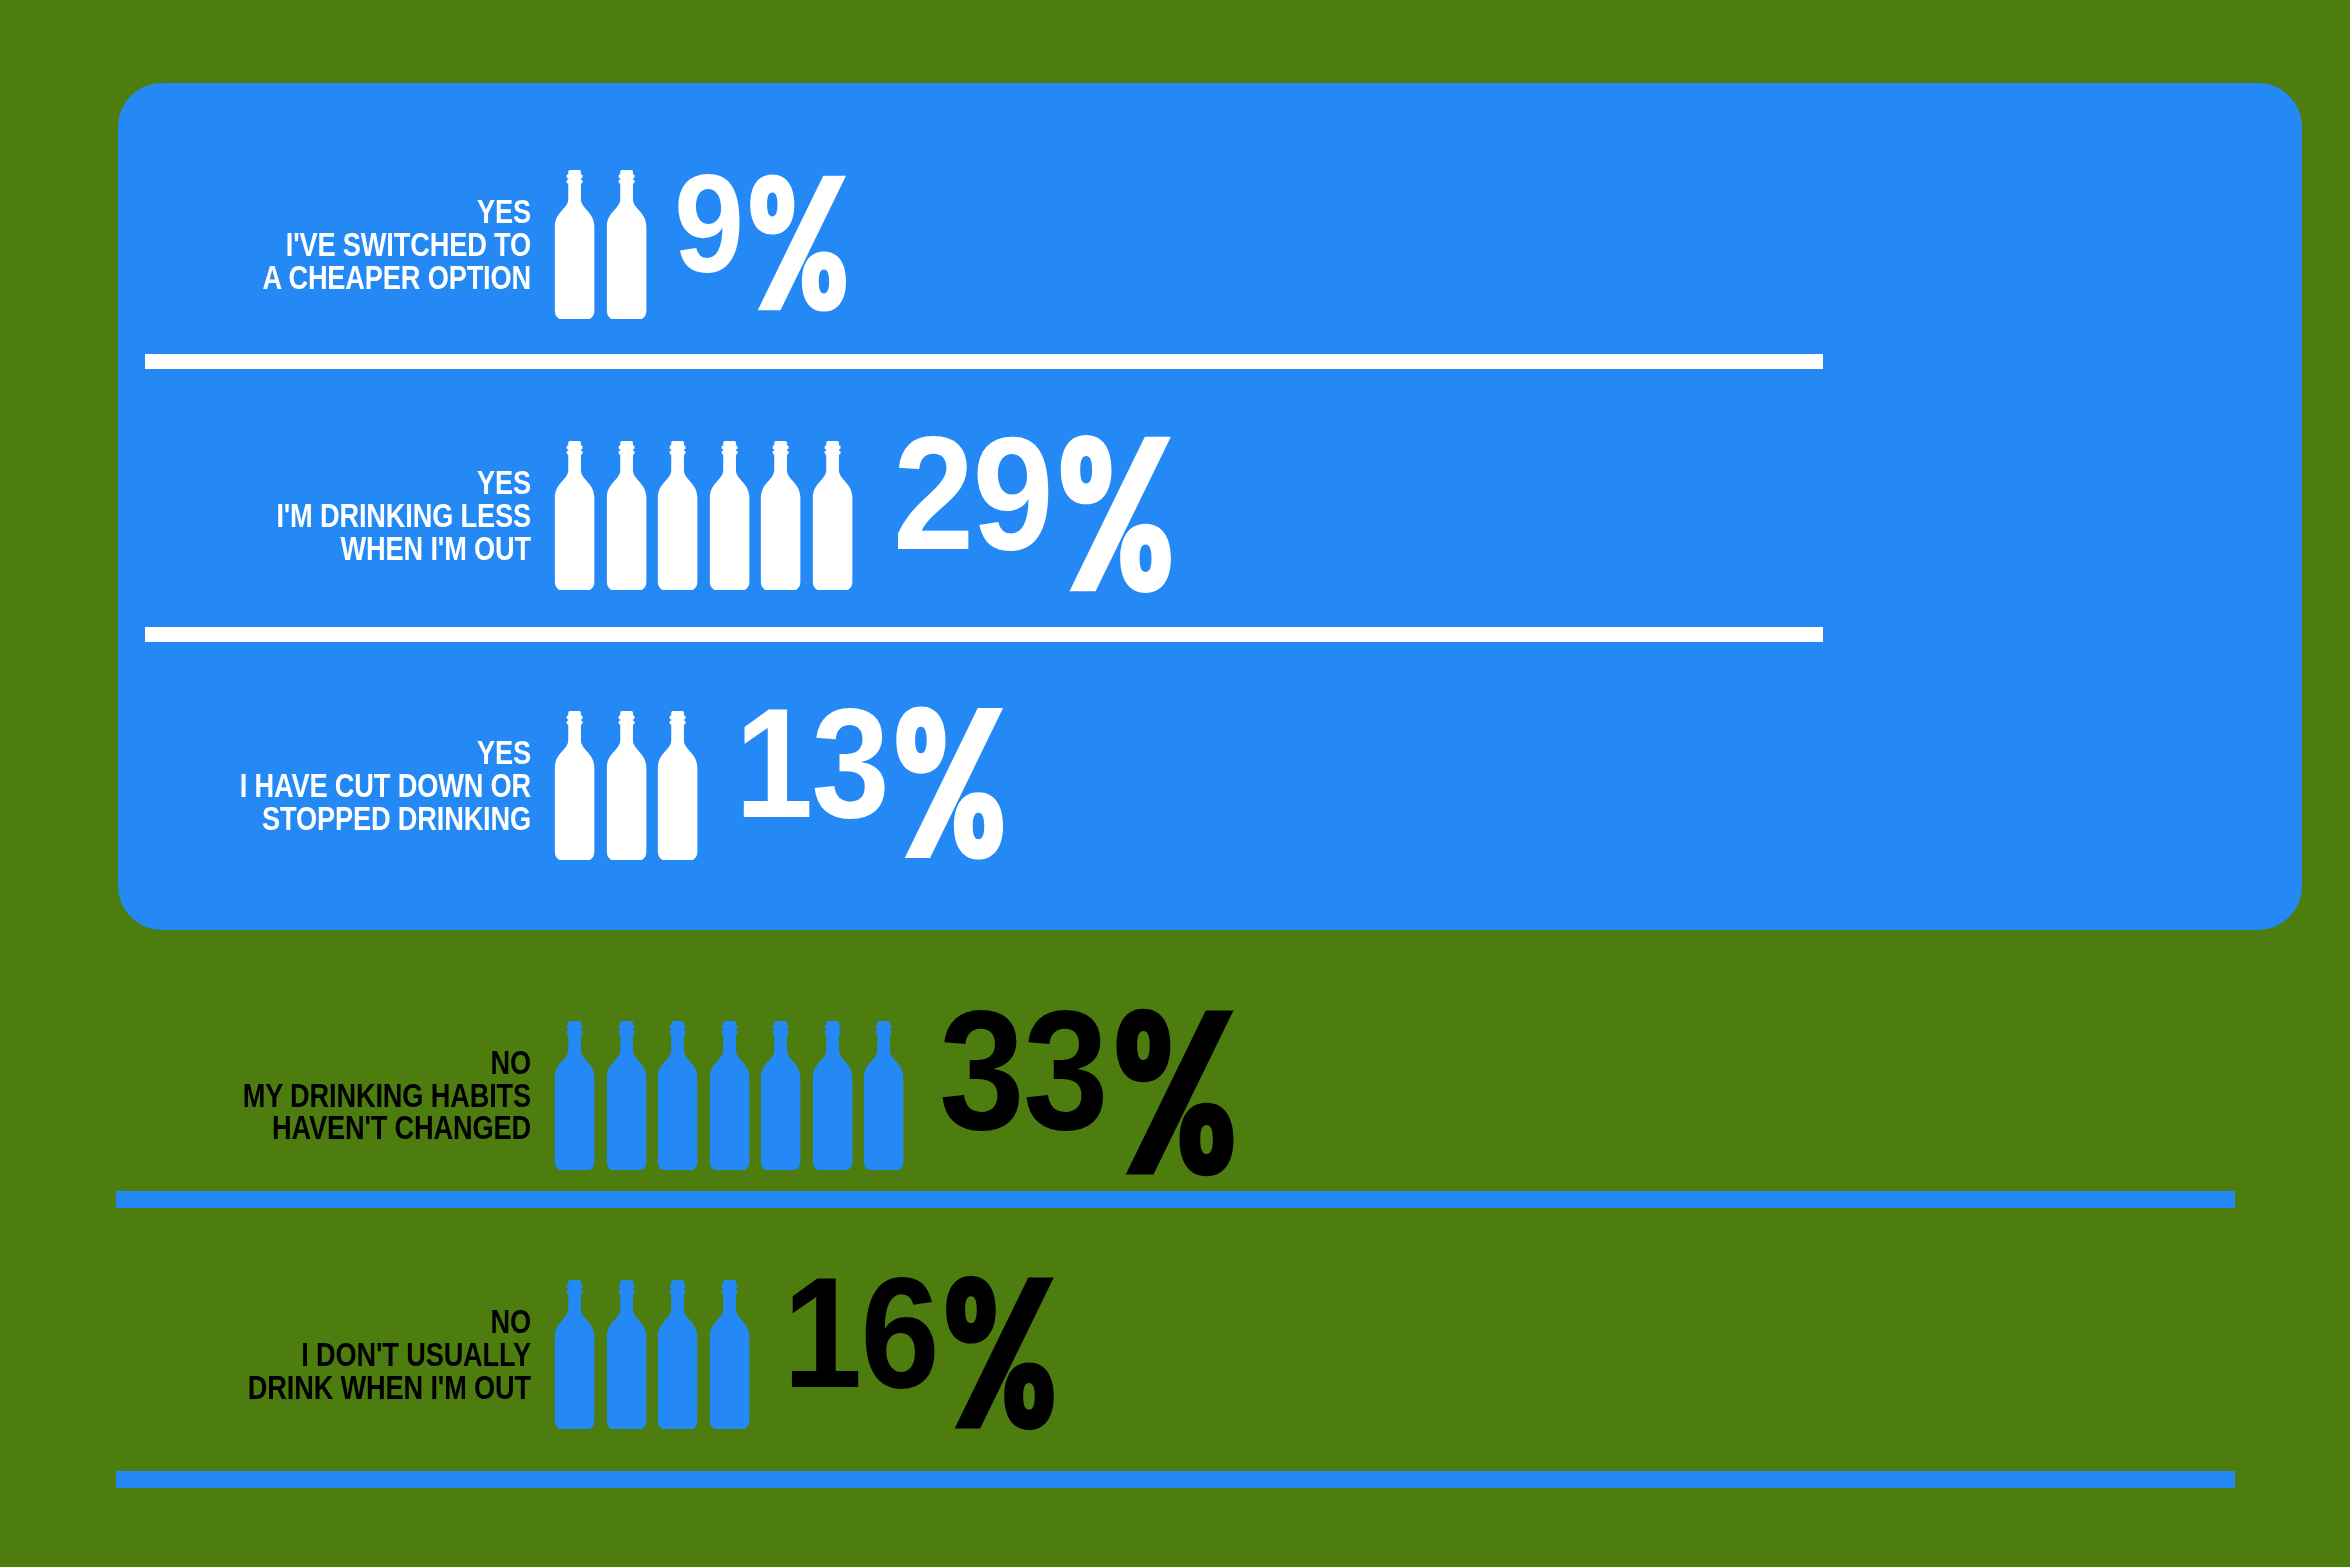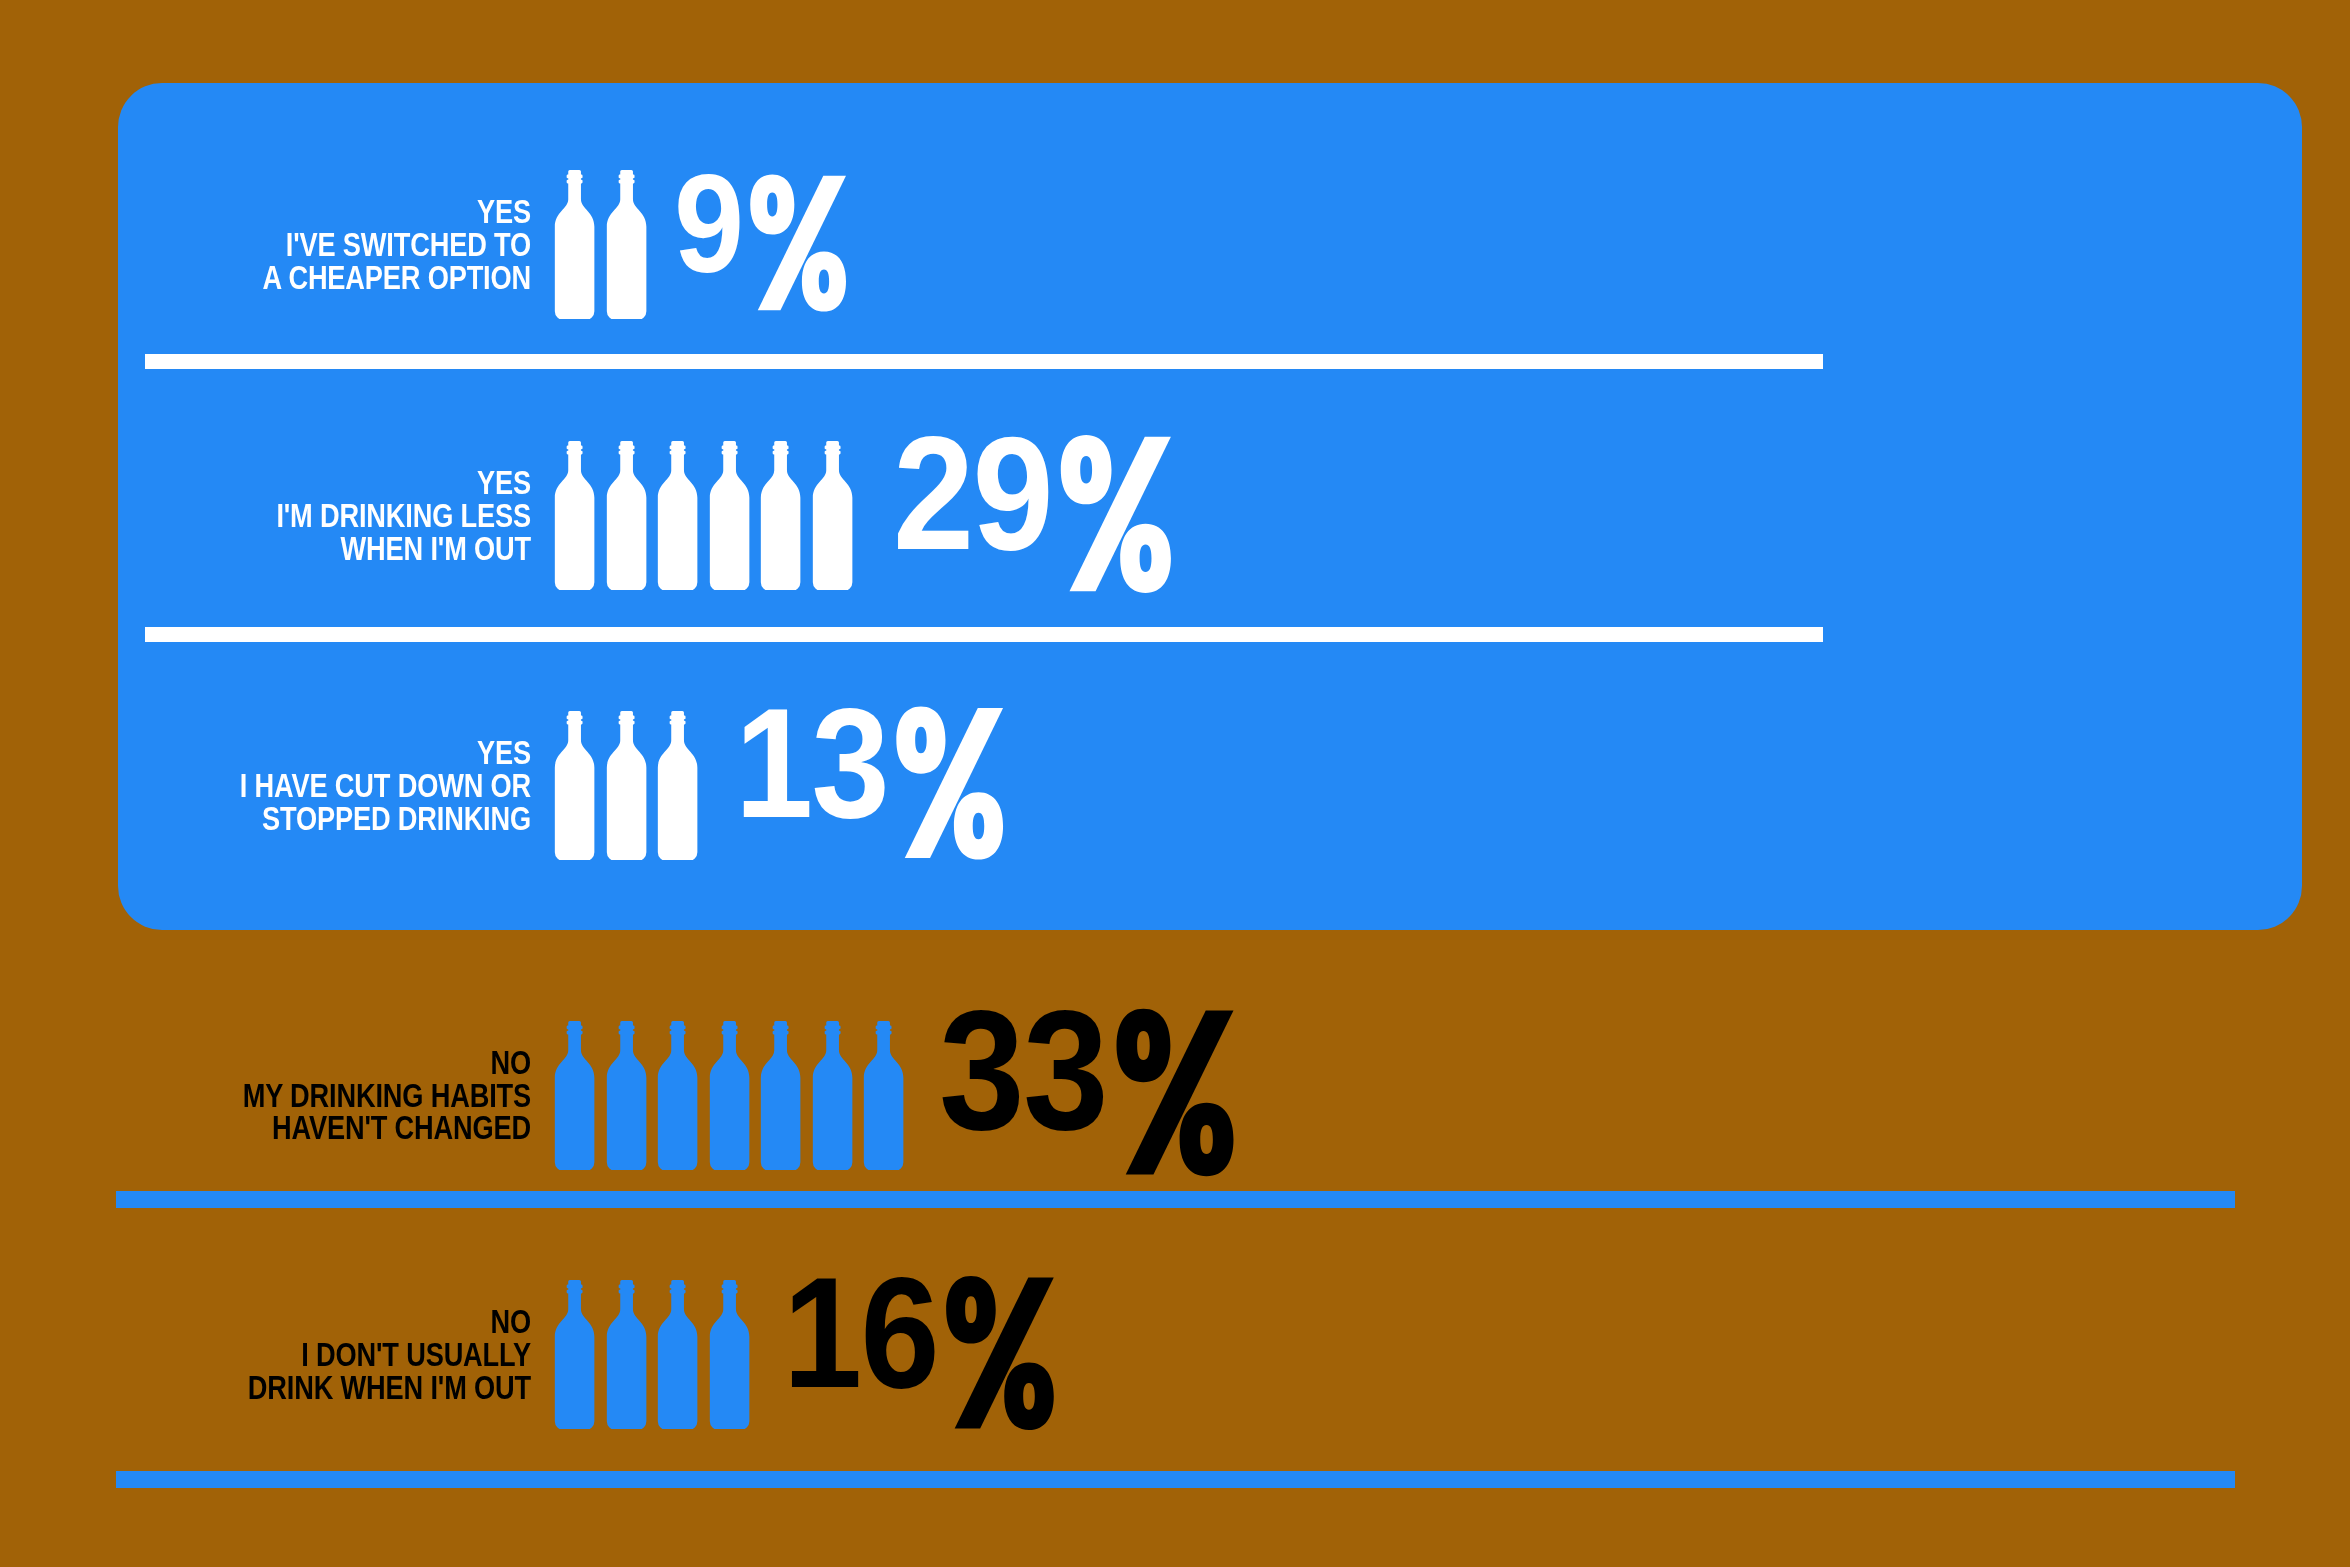--- a/index.html
+++ b/index.html
@@ -8,21 +8,21 @@
   html, body {
     width:2351px; height:1568px;
     background:#0C3A63;
     font-family:"Liberation Sans", sans-serif;
     overflow:hidden;
   }
 
   #board {
     position:relative;
     width:2351px; height:1568px;
-    background:#a16207;
+    background:#4d7c0f;
   }
 
   
   .yes-card {
     position:absolute;
     left:118px; top:83px;
     width:2184px; height:847px;
     background:#2489F5;
     border-radius:44px;
   }

